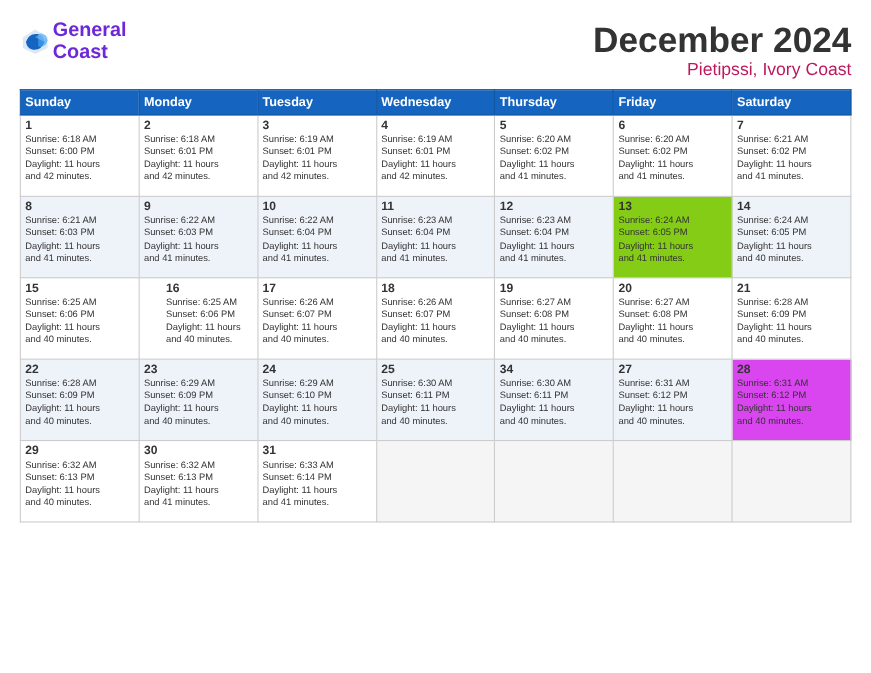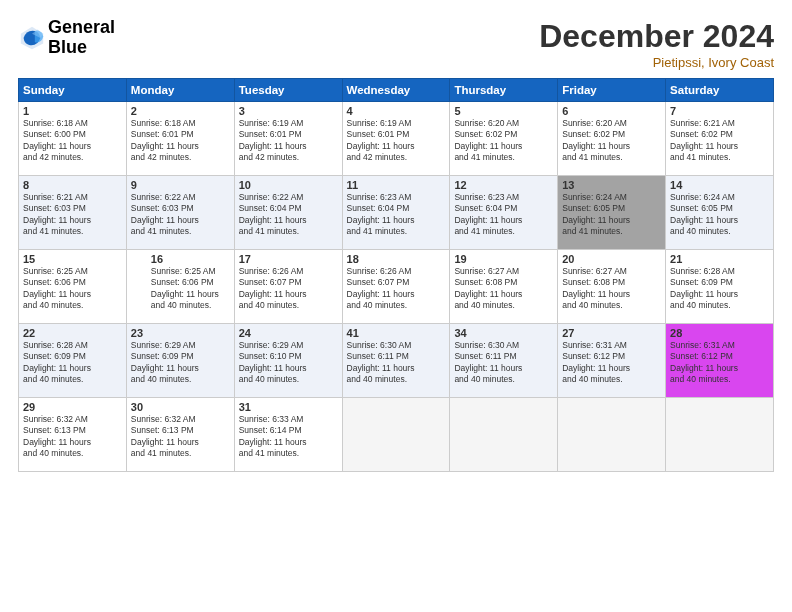--- a/index.html
+++ b/index.html
@@ -26,38 +26,38 @@
       display: flex;
       align-items: center;
     }
     .logo-text {
       font-size: 18px;
       font-weight: bold;
       color: #333;
       line-height: 1.1;
     }
     .logo-text span {
-      color: #000000;
+      color: #6d28d9;
     }
     .logo-icon {
       width: 28px;
       height: 28px;
       margin-right: 2px;
     }
     .title-block {
       text-align: right;
     }
     .month-title {
       font-size: 32px;
       font-weight: bold;
       color: #333;
     }
     .location {
-      font-size: 13px;
-      color: #a16207;
+      font-size: 16px;
+      color: #be185d;
     }
     table {
       width: 100%;
       border-collapse: collapse;
       table-layout: fixed;
     }
     th {
       background: #1565c0;
       color: #fff;
       font-size: 11.5px;
@@ -101,21 +101,21 @@
     <div class="logo">
       <svg class="logo-icon" viewBox="0 0 40 40">
         <polygon points="20,4 36,14 36,28 20,36 4,28 4,14" fill="#1565c0" opacity="0.15"></polygon>
         <path d="M8 20 Q12 8 24 10 Q30 11 32 20 Q28 32 16 30 Q9 28 8 20Z" fill="#1565c0"></path>
         <path d="M24 10 Q34 8 36 18 Q34 28 24 26" fill="#42a5f5" opacity="0.7"></path>
         <path d="M20 14 L28 8 L36 14 L32 20" fill="#90caf9" opacity="0.5"></path>
       </svg>
       <div>
         <div class="logo-text">
           <span>General</span><br>
-          <span>Blue</span>
+          <span>Coast</span>
         </div>
       </div>
     </div>
     <div class="title-block">
       <div class="month-title">December 2024</div>
       <div class="location">Pietipssi, Ivory Coast</div>
     </div>
   </div>
 
   <table>
@@ -211,21 +211,21 @@
 Daylight: 11 hours
 and 41 minutes.</div>
           </td>
           <td style="background: rgb(238, 242, 249);">
             <span class="day-num">12</span>
             <div class="day-info" style="white-space: pre-line;">Sunrise: 6:23 AM
 Sunset: 6:04 PM
 Daylight: 11 hours
 and 41 minutes.</div>
           </td>
-          <td style="background: #a3a3a3;">
+          <td style="background: #84cc16;">
             <span class="day-num">13</span>
             <div class="day-info" style="white-space: pre-line;">Sunrise: 6:24 AM
 Sunset: 6:05 PM
 Daylight: 11 hours
 and 41 minutes.</div>
           </td>
           <td style="background: rgb(238, 242, 249);">
             <span class="day-num">14</span>
             <div class="day-info" style="white-space: pre-line;">Sunrise: 6:24 AM
 Sunset: 6:05 PM
@@ -300,21 +300,21 @@
 and 40 minutes.</div>
           </td>
           <td style="background: rgb(238, 242, 249);">
             <span class="day-num">24</span>
             <div class="day-info" style="white-space: pre-line;">Sunrise: 6:29 AM
 Sunset: 6:10 PM
 Daylight: 11 hours
 and 40 minutes.</div>
           </td>
           <td style="background: rgb(238, 242, 249);">
-            <span class="day-num">41</span>
+            <span class="day-num">25</span>
             <div class="day-info" style="white-space: pre-line;">Sunrise: 6:30 AM
 Sunset: 6:11 PM
 Daylight: 11 hours
 and 40 minutes.</div>
           </td>
           <td style="background: rgb(238, 242, 249);">
             <span class="day-num">34</span>
             <div class="day-info" style="white-space: pre-line;">Sunrise: 6:30 AM
 Sunset: 6:11 PM
 Daylight: 11 hours

